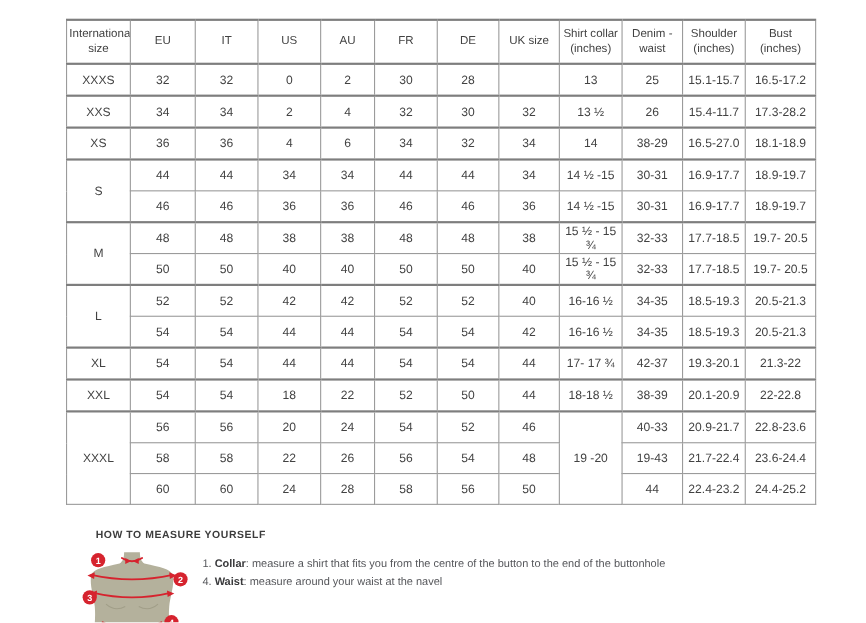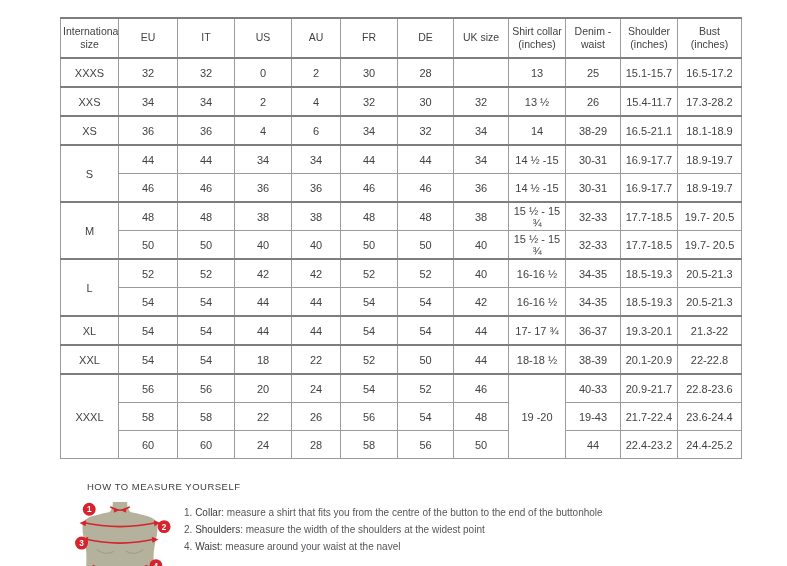--- a/index.html
+++ b/index.html
@@ -43,21 +43,21 @@
   }
   table.size-chart thead th{
     border-top:2px solid #7e7e7e;
     border-bottom:2px solid #7e7e7e;
   }
   
   .measure-section{margin-top:22px;}
   .measure-title{
     margin:0;
     font-size:9.5px;
-    font-weight:normal;
+    font-weight:bold;
     letter-spacing:0.5px;
     color:#3c3c3c;
     padding-left:27px;
   }
   .measure-row{
     display:flex;
     align-items:flex-start;
     margin-top:8px;
   }
   .figure-wrap{
@@ -66,21 +66,21 @@
     margin-left:8px;
     flex:none;
   }
   .instructions{
     margin-left:12px;
     padding-top:4px;
     font-size:10px;
     line-height:17px;
     color:#55565a;
   }
-  .instructions .item-label{font-weight:normal;color:#3a3a3c;}
+  .instructions .item-label{font-weight:bold;color:#3a3a3c;}
   .red-line{fill:none;stroke:#d6232e;stroke-width:1.6;stroke-linecap:round;}
   .red-fill{fill:#d6232e;}
   .badge-num{
     fill:#ffffff;
     font-family:"Liberation Sans","DejaVu Sans",sans-serif;
     font-size:8px;
     font-weight:bold;
     text-anchor:middle;
   }
   .torso{fill:#b4b19c;}
@@ -156,21 +156,21 @@
           <td>XS</td>
           <td>36</td>
           <td>36</td>
           <td>4</td>
           <td>6</td>
           <td>34</td>
           <td>32</td>
           <td>34</td>
           <td>14</td>
           <td>38-29</td>
-          <td>16.5-21.1</td>
+          <td>16.5-27.0</td>
           <td>18.1-18.9</td>
         </tr>
         <tr class="group-start">
           <td rowspan="2">S</td>
           <td>44</td>
           <td>44</td>
           <td>34</td>
           <td>34</td>
           <td>44</td>
           <td>44</td>
@@ -250,21 +250,21 @@
         <tr class="group-start">
           <td>XL</td>
           <td>54</td>
           <td>54</td>
           <td>44</td>
           <td>44</td>
           <td>54</td>
           <td>54</td>
           <td>44</td>
           <td>17- 17 ¾</td>
-          <td>36-37</td>
+          <td>42-37</td>
           <td>19.3-20.1</td>
           <td>21.3-22</td>
         </tr>
         <tr class="group-start">
           <td>XXL</td>
           <td>54</td>
           <td>54</td>
           <td>18</td>
           <td>22</td>
           <td>52</td>
@@ -369,19 +369,18 @@
           </g>
           <g>
             <circle class="red-fill" cx="85" cy="64" r="6.3"></circle>
             <text class="badge-num" x="85" y="67">4</text>
           </g>
         </svg>
       </div>
 
       <div class="instructions">
           <div><span>1. </span><span class="item-label">Collar</span><span>: measure a shirt that fits you from the centre of the button to the end of the buttonhole</span></div>
-          <div><span>2. </span><span class="item-label">Shoulders</span><span>: measure the width of the shoulders at the widest point</span></div>
           <div><span>4. </span><span class="item-label">Waist</span><span>: measure around your waist at the navel</span></div>
         </div>
     </div>
   </div>
 
 </div>
 
 </body></html>

